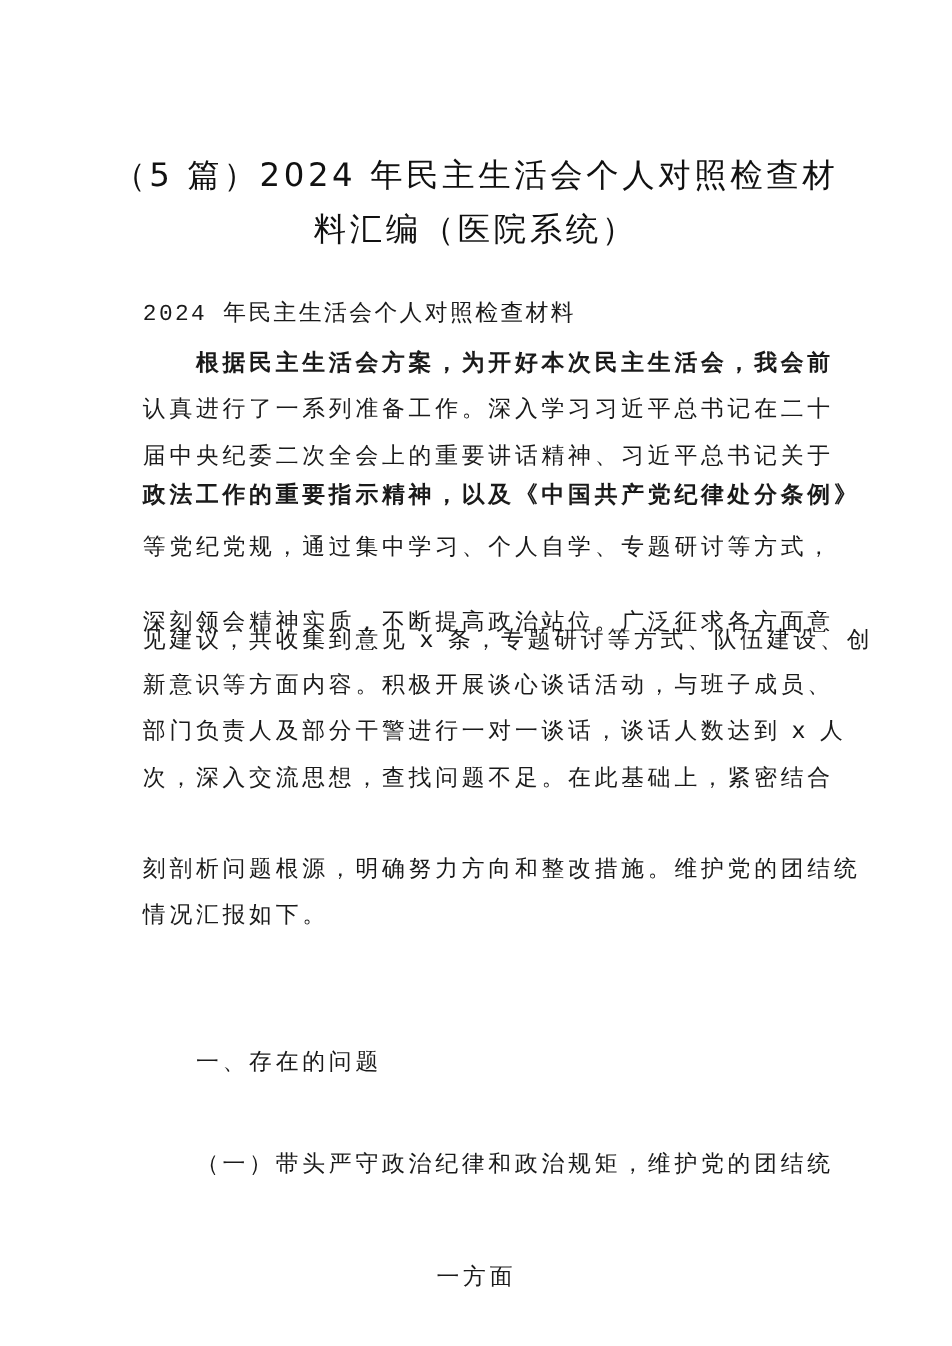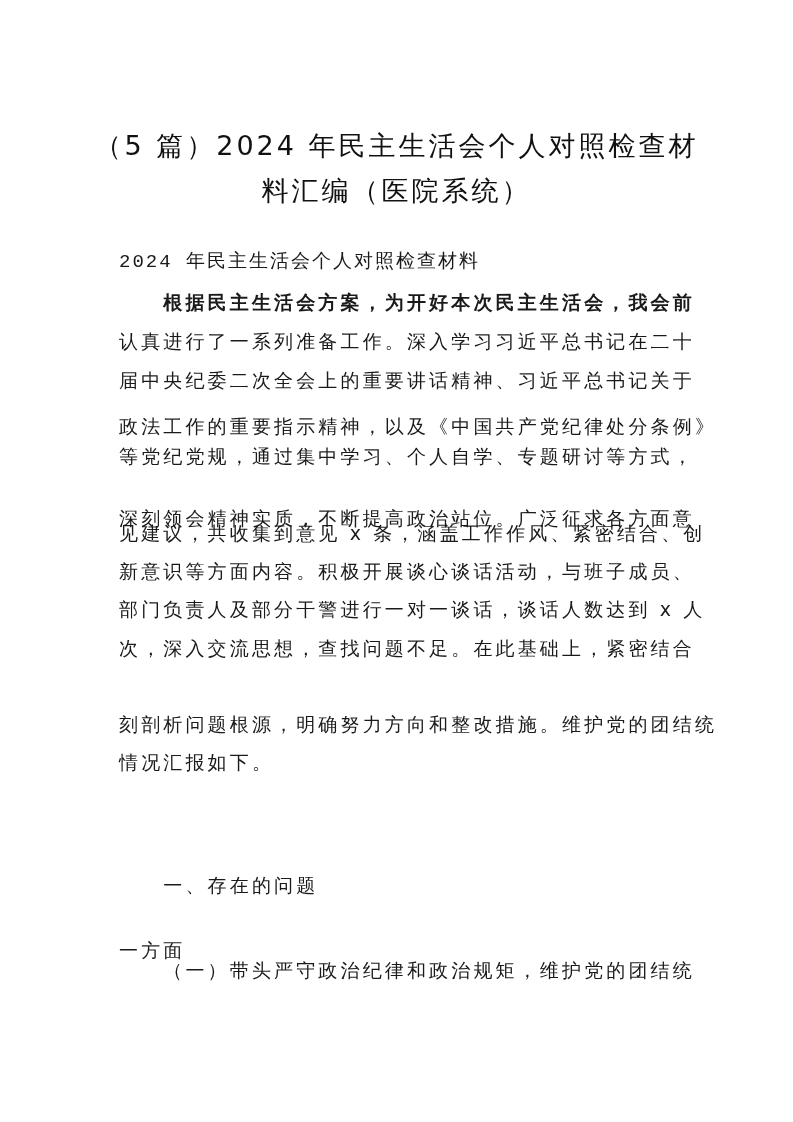--- a/index.html
+++ b/index.html
@@ -19,28 +19,28 @@
 <div class="page">
 
   <div class="title" style="top:128px;">（5 篇）2024 年民主生活会个人对照检查材</div>
   <div class="title" style="top:173px;">料汇编（医院系统）</div>
 
   <div class="line subtitle" style="top:250px;font-family:Liberation Mono, monospace;">2024 年民主生活会个人对照检查材料</div>
 
   <div class="line justify" style="top:290px;font-weight:bold;">　　根据民主生活会方案，为开好本次民主生活会，我会前</div>
   <div class="line justify" style="top:329px;">认真进行了一系列准备工作。深入学习习近平总书记在二十</div>
   <div class="line justify" style="top:368px;">届中央纪委二次全会上的重要讲话精神、习近平总书记关于</div>
-  <div class="line justify" style="top:414px;">政法工作的重要指示精神，以及《中国共产党纪律处分条例》</div>
+  <div class="line justify" style="top:400px;font-weight:bold;">政法工作的重要指示精神，以及《中国共产党纪律处分条例》</div>
   <div class="line justify" style="top:444px;">等党纪党规，通过集中学习、个人自学、专题研讨等方式，</div>
   <div class="line justify" style="top:506px;">深刻领会精神实质，不断提高政治站位。广泛征求各方面意</div>
-  <div class="line justify" style="top:521px;">见建议，共收集到意见 x 条，涵盖工作作风、紧密结合、创</div>
+  <div class="line justify" style="top:521px;">见建议，共收集到意见 x 条，专题研讨等方式、队伍建设、创</div>
   <div class="line justify" style="top:559px;">新意识等方面内容。积极开展谈心谈话活动，与班子成员、</div>
   <div class="line justify" style="top:636px;">次，深入交流思想，查找问题不足。在此基础上，紧密结合</div>
   <div class="line justify" style="top:597px;">部门负责人及部分干警进行一对一谈话，谈话人数达到 x 人</div>
   <div class="line justify" style="top:712px;">刻剖析问题根源，明确努力方向和整改措施。维护党的团结统</div>
   <div class="line" style="top:750px;">情况汇报如下。</div>
 
   <div class="line" style="top:873px;">　　一、存在的问题</div>
 
   <div class="line justify" style="top:958px;">　　（一）带头严守政治纪律和政治规矩，维护党的团结统</div>
-  <div class="line" style="top:938px;">一方面</div>
+  <div class="line" style="top:1052px;text-align:center;">一方面</div>
 
 </div>
 
 </body></html>

